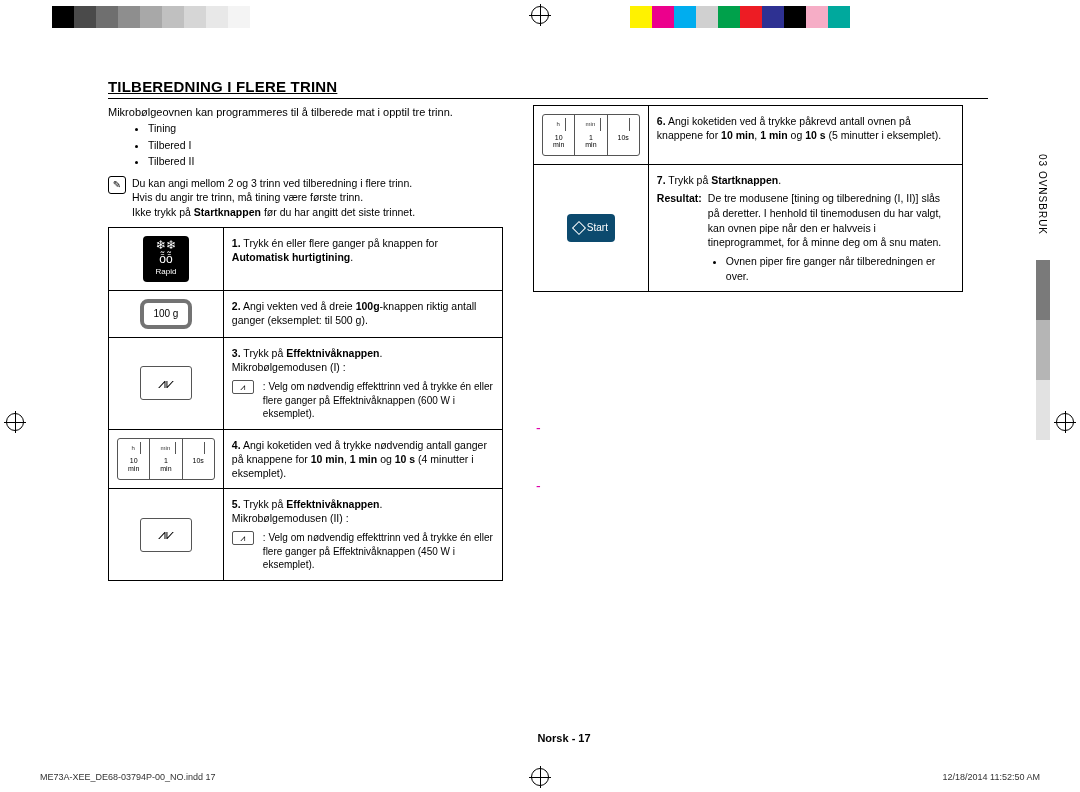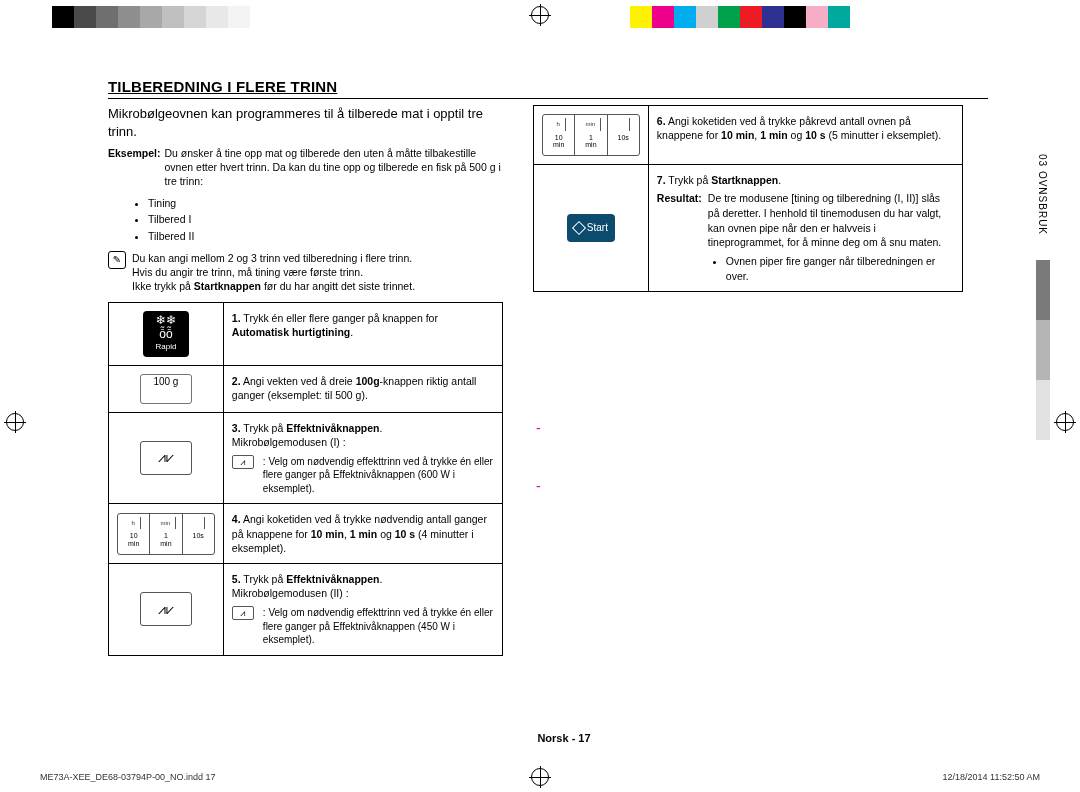--- a/index.html
+++ b/index.html
@@ -38,21 +38,21 @@
   }
   .columns { display:flex; gap: 30px; }
   .col { width: 395px; }
   .col-right { width: 430px; }
   h1 {
     font-size: 15px; font-weight: bold; letter-spacing: 0.2px;
     border-bottom: 1px solid #000; padding-bottom: 3px; margin-bottom: 6px;
     text-transform: uppercase;
     text-decoration: underline;
   }
-  .intro { font-size: 13px; line-height: 1.35; margin-bottom: 6px; }
+  .intro { font-size: 11px; line-height: 1.35; }
   .example-row { display:flex; font-size:10.5px; line-height:1.35; margin-bottom:6px; }
   .example-label { font-weight:bold; margin-right:4px; flex-shrink:0; }
   ul.bullets { list-style: disc; margin-left: 40px; font-size:10.5px; line-height:1.6; margin-bottom:6px;}
   .note-row { display:flex; gap:6px; font-size:10.5px; line-height:1.35; margin: 4px 0 8px 0; }
   .note-icon {
     width:18px; height:18px; border:1px solid #000; border-radius:3px;
     display:flex; align-items:center; justify-content:center; flex-shrink:0;
     font-size:10px;
   }
 
@@ -60,22 +60,22 @@
   table.steps td { border:1px solid #000; padding: 8px 8px; vertical-align: top; font-size:10.5px; line-height:1.35; }
   table.steps td.icon-cell { width: 80px; text-align:center; vertical-align:middle; }
 
   .btn-rapid {
     width:46px; height:46px; background:#000; color:#fff; border-radius:4px;
     display:inline-flex; flex-direction:column; align-items:center; justify-content:center;
     font-size:8px; gap:2px;
   }
   .btn-rapid .snow { font-size:12px; line-height:1; }
   .btn-100g {
-    width:52px; height:30px; border:1px solid #737373; border-radius:3px;
-    display:inline-flex; justify-content:center; font-size:10px;
+    width:52px; height:30px; border:4px solid #737373; border-radius:8px;
+    display:inline-flex; align-items:center; justify-content:center; font-size:10px;
   }
   .btn-outline {
     width:52px; height:34px; border:1px solid #555; border-radius:3px;
     display:inline-flex; align-items:center; justify-content:center; font-size:14px;
   }
   .btn-time {
     display:inline-flex; border:1px solid #555; border-radius:3px; overflow:hidden;
   }
   .btn-time span {
     padding: 3px 5px; font-size:7px; border-right:1px solid #555; display:flex; flex-direction:column; align-items:center; line-height:1.1;
@@ -157,24 +157,20 @@
 
 <div class="dash-mark" style="top:420px;">-</div>
 <div class="dash-mark" style="top:478px;">-</div>
 
 <div class="page">
   <h1>TILBEREDNING I FLERE TRINN</h1>
   <div class="columns">
 
     <div class="col">
       <p class="intro">Mikrobølgeovnen kan programmeres til å tilberede mat i opptil tre trinn.</p>
-      <div class="example-row">
-        <span class="example-label">Eksempel:</span>
-        <span>Du ønsker å tine opp mat og tilberede den uten å måtte tilbakestille ovnen etter hvert trinn. Da kan du tine opp og tilberede en fisk på 500 g i tre trinn:</span>
-      </div>
       <ul class="bullets">
         <li>Tining</li>
         <li>Tilbered I</li>
         <li>Tilbered II</li>
       </ul>
       <div class="note-row">
         <div class="note-icon">✎</div>
         <div>
           <div>Du kan angi mellom 2 og 3 trinn ved tilberedning i flere trinn.</div>
           <div>Hvis du angir tre trinn, må tining være første trinn.</div>

